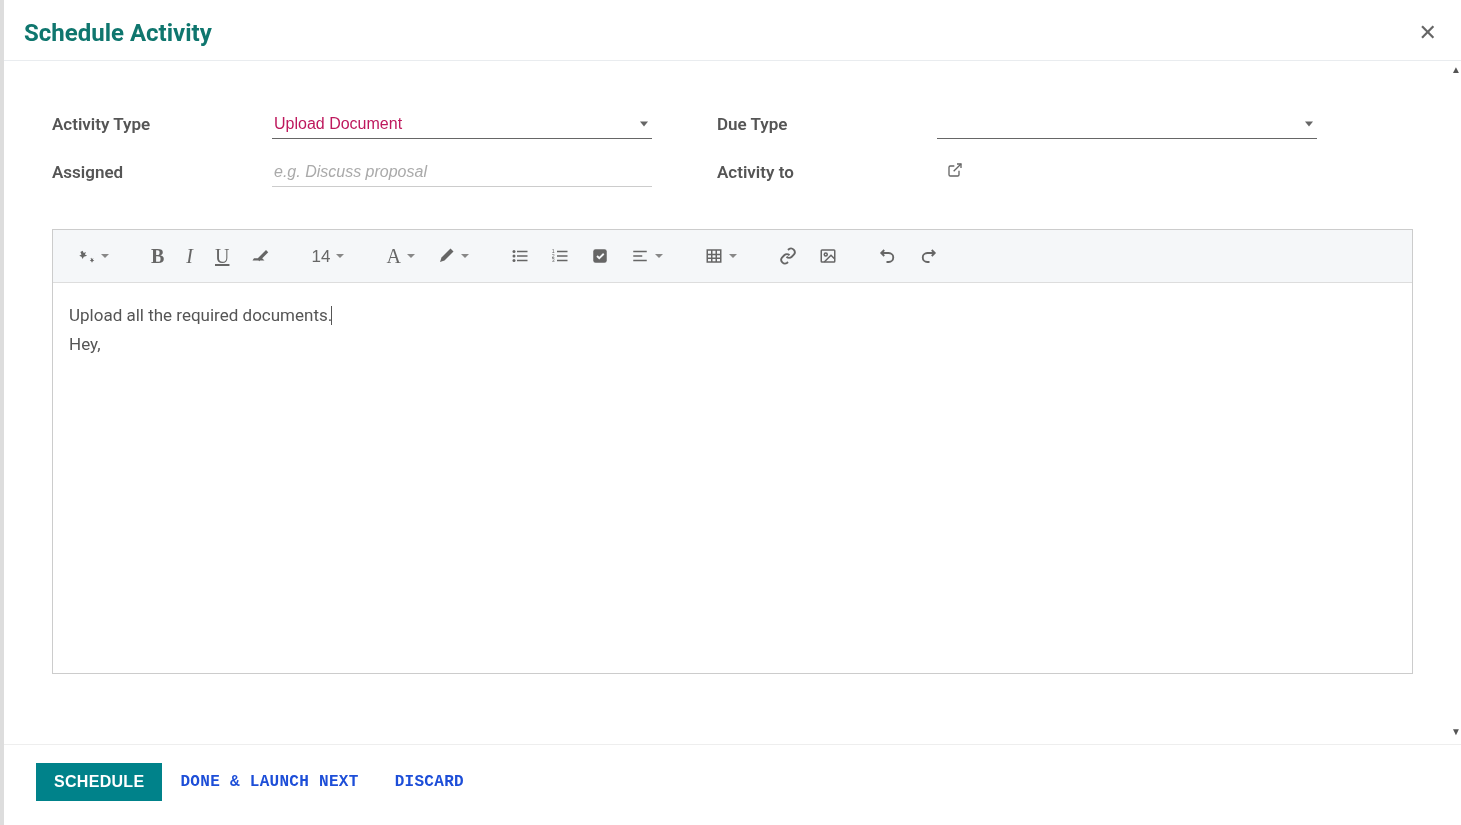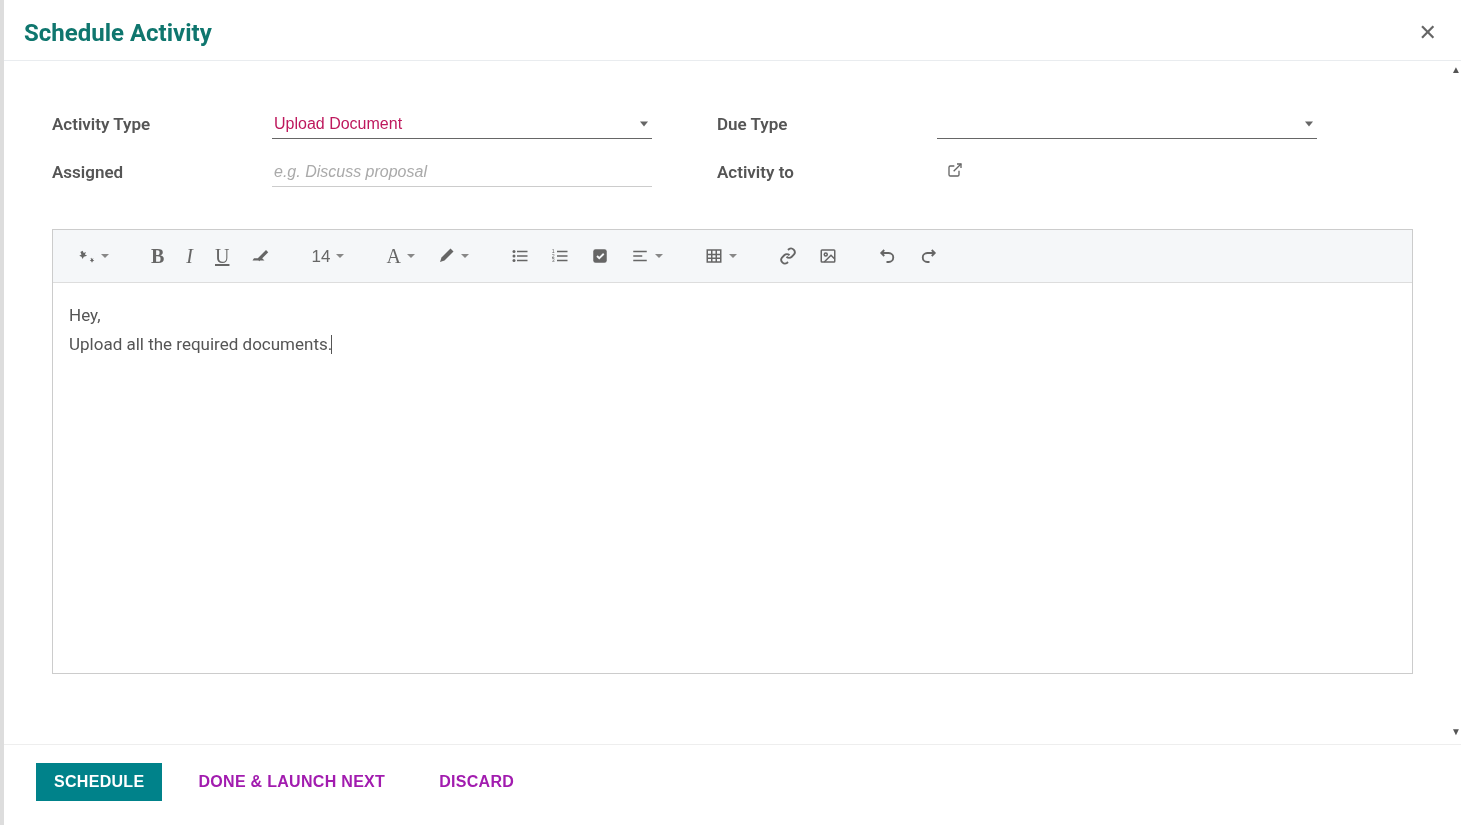--- a/index.html
+++ b/index.html
@@ -147,39 +147,39 @@
   .editor-content .cursor {
     display: inline-block;
     border-right: 1px solid #555;
     height: 1.1em;
     vertical-align: text-bottom;
     margin-left: -1px;
   }
   .modal-footer {
     display: flex;
     align-items: center;
-    gap: 18px;
     padding: 18px 32px 24px 32px;
     border-top: 1px solid #eee;
   }
   .btn {
     border: none;
     font-size: 16px;
     font-weight: 600;
     padding: 10px 18px;
     cursor: pointer;
     letter-spacing: 0.3px;
   }
   .btn-primary {
     background: #00828a;
     color: #fff;
   }
   .btn-link {
     background: transparent;
-    color: #a21caf;
+    color: #1d4ed8;
+    font-family: Liberation Mono, monospace;
   }
 </style>
 </head>
 <body>
 
 <div class="modal">
 
   <div class="modal-header">
     <div class="modal-title">Schedule Activity</div>
     <div class="close-x">✕</div>
@@ -327,22 +327,22 @@
         </button>
         <button class="tb-btn">
           <svg viewBox="0 0 24 24" fill="none" stroke="currentColor" stroke-width="2.5">
               <path d="M21 8H11a6 6 0 0 0 0 12h3"></path>
               <polyline points="17 4 21 8 17 12"></polyline>
             </svg>
         </button>
       </div>
 
       <div class="editor-content" contenteditable="true" style="">
+        <div><span>Upload all the required documents.</span><span class="cursor"></span></div>
         <div>Hey,</div>
-        <div><span>Upload all the required documents.</span><span class="cursor"></span></div>
       </div>
     </div>
 
   </div>
 
   <span class="scroll-indicator-bottom">▼</span>
 
   <div class="modal-footer">
     <button class="btn btn-primary">SCHEDULE</button>
     <button class="btn btn-link">DONE &amp; LAUNCH NEXT</button>

